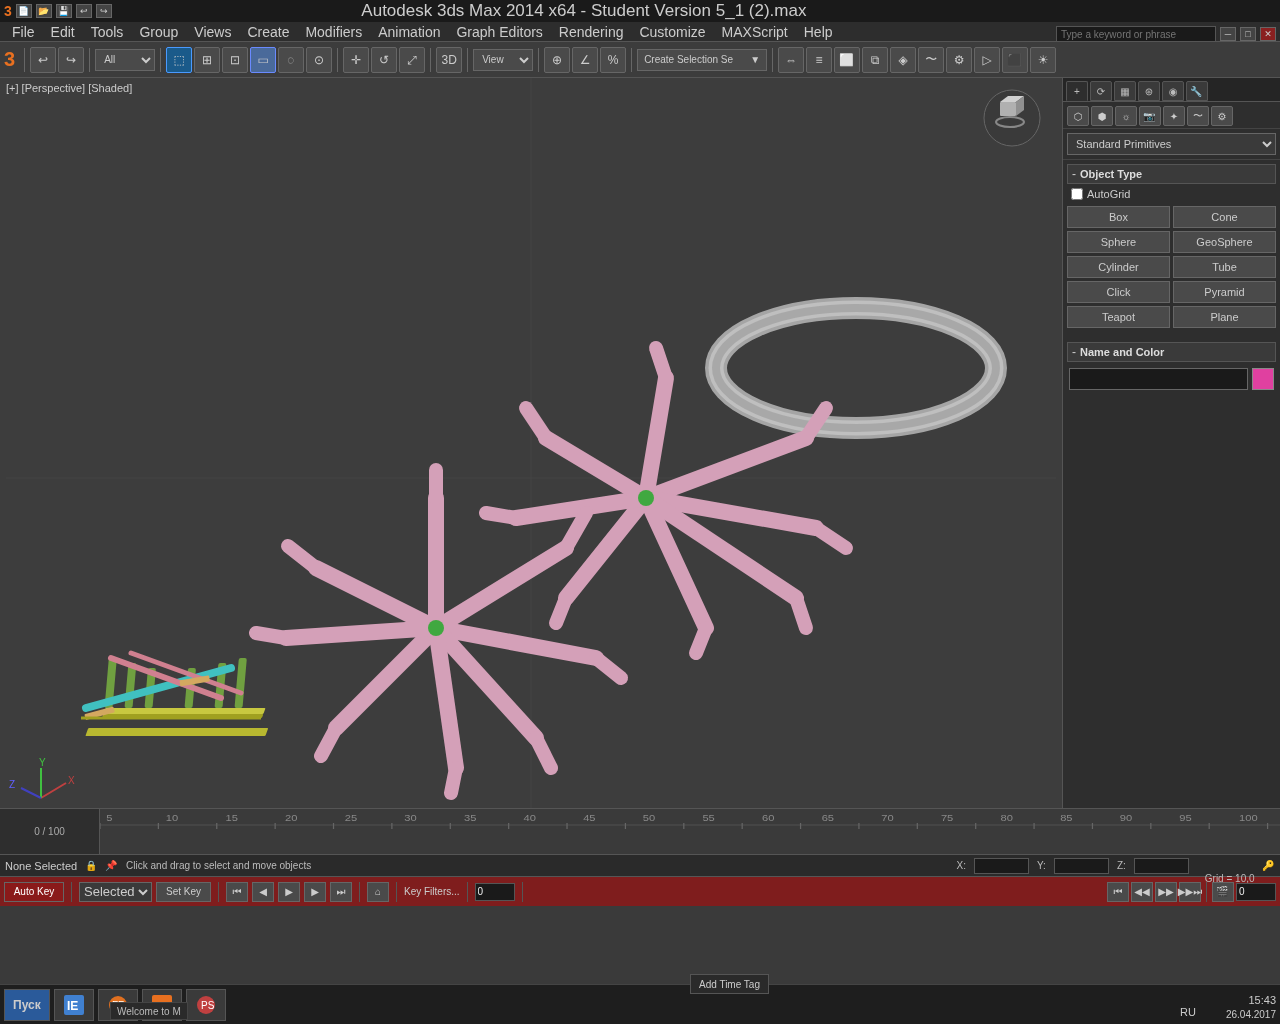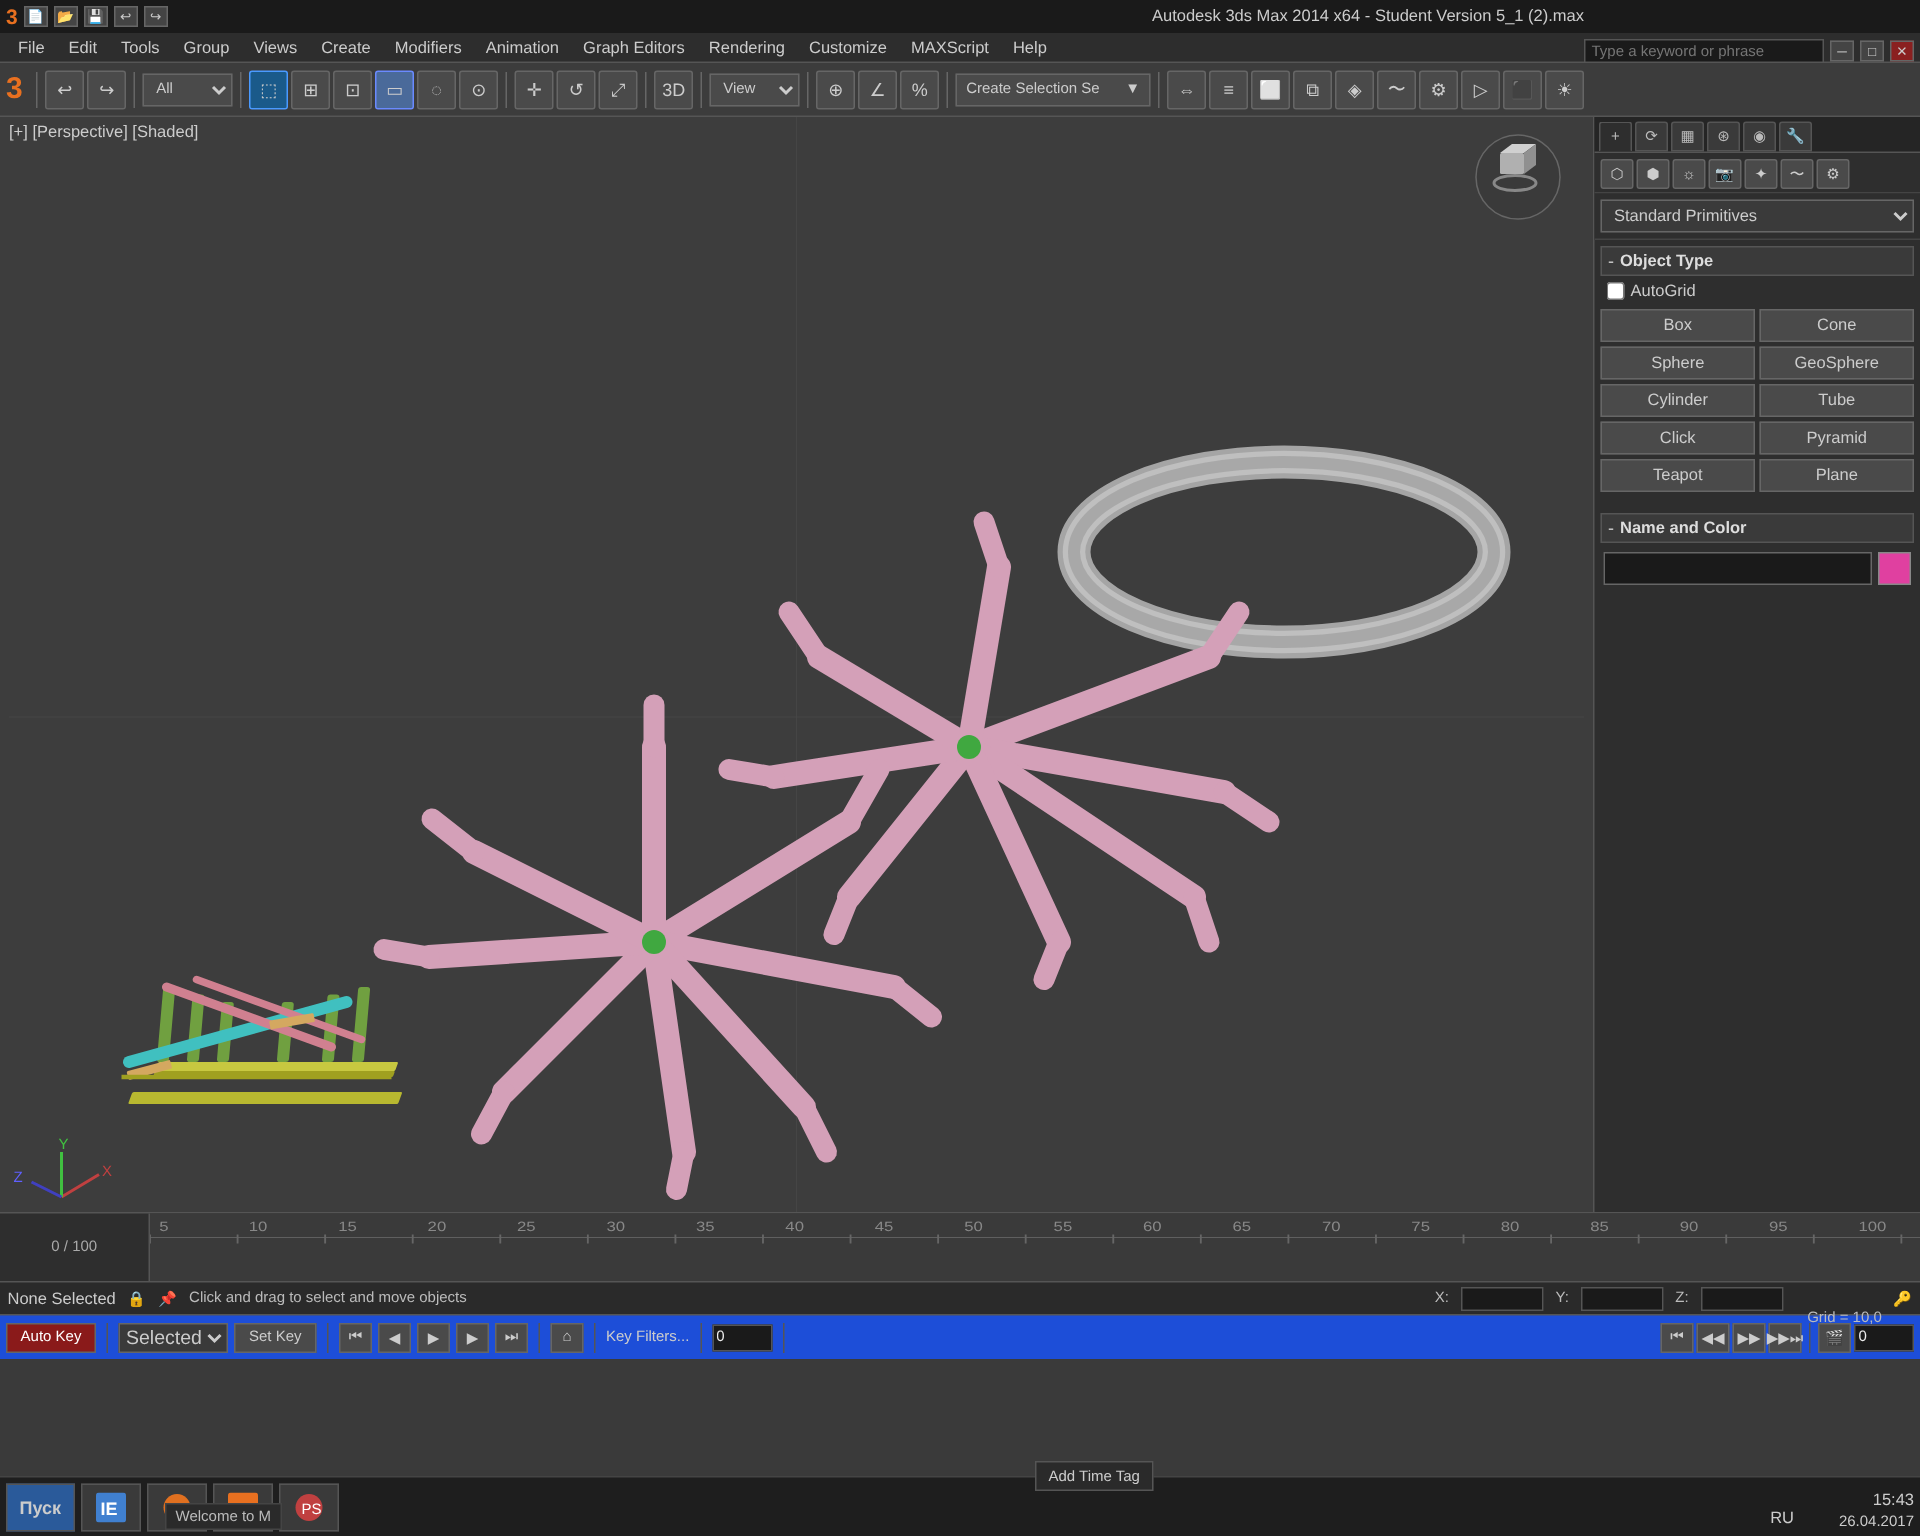--- a/index.html
+++ b/index.html
@@ -19,21 +19,21 @@
       height: 22px;
       background: #1a1a1a;
       display: flex;
       align-items: center;
       justify-content: space-between;
       padding: 0 4px;
       color: #bbb;
       font-size: 11px;
     }
     #title-bar .left { display: flex; align-items: center; gap: 4px; }
-    #title-bar .center { flex: 1; text-align: right; font-size: 11px; color: #ccc; }
+    #title-bar .center { flex: 1; text-align: center; font-size: 17px; color: #ccc; }
     #title-bar .right { display: flex; align-items: center; gap: 4px; margin-top: 46px; }
     .title-btn {
       width: 16px; height: 14px;
       background: #444;
       border: 1px solid #666;
       display: inline-flex; align-items: center; justify-content: center;
       font-size: 9px; cursor: pointer; color: #ccc;
     }
 
     
@@ -41,21 +41,21 @@
       height: 20px;
       background: #2d2d2d;
       display: flex;
       align-items: center;
       padding: 0 4px;
       border-bottom: 1px solid #555;
     }
     .menu-item {
       padding: 2px 8px;
       color: #ccc;
-      font-size: 11px;
+      font-size: 14px;
       cursor: pointer;
     }
 
     
     #toolbar {
       height: 36px;
       background: #3c3c3c;
       display: flex;
       align-items: center;
       padding: 2px 4px;
@@ -255,21 +255,21 @@
       align-items: center;
       padding: 0 5px;
       gap: 8px;
       font-size: 10px;
       color: #bbb;
     }
 
     
     #bottom-controls {
       height: 30px;
-      background: #1d4ed8;
+      background: #7f1d1d;
       border-top: 1px solid #555;
       display: flex;
       align-items: center;
       padding: 0 4px;
       gap: 4px;
     }
     .bc-input {
       width: 60px; height: 18px;
       background: #1a1a1a;
       border: 1px solid #555;

